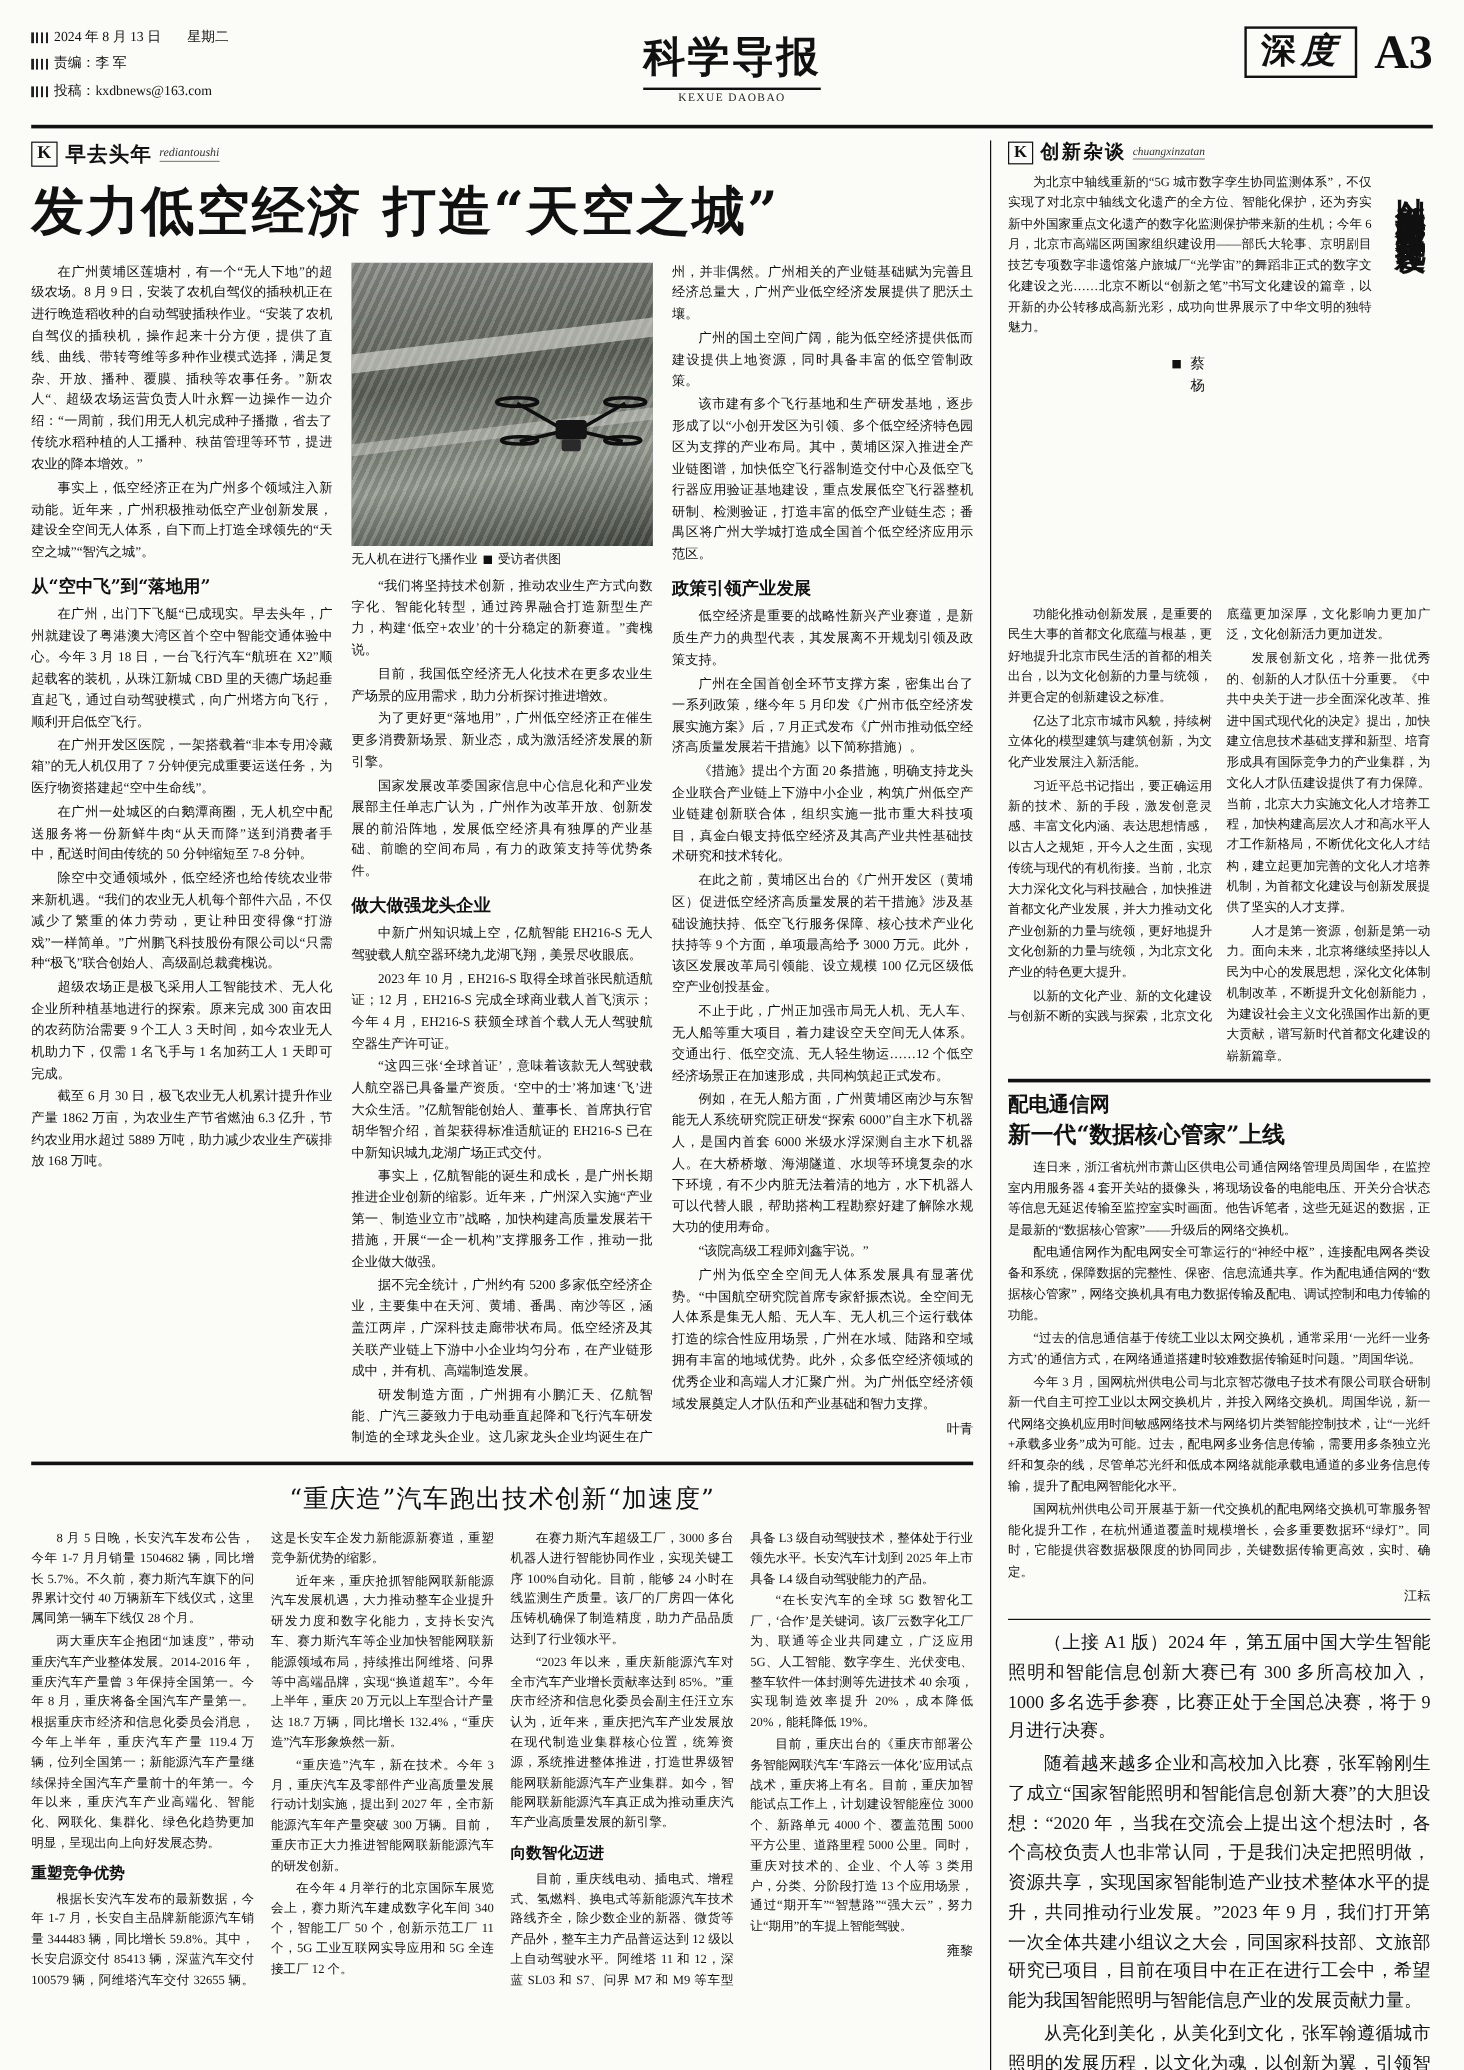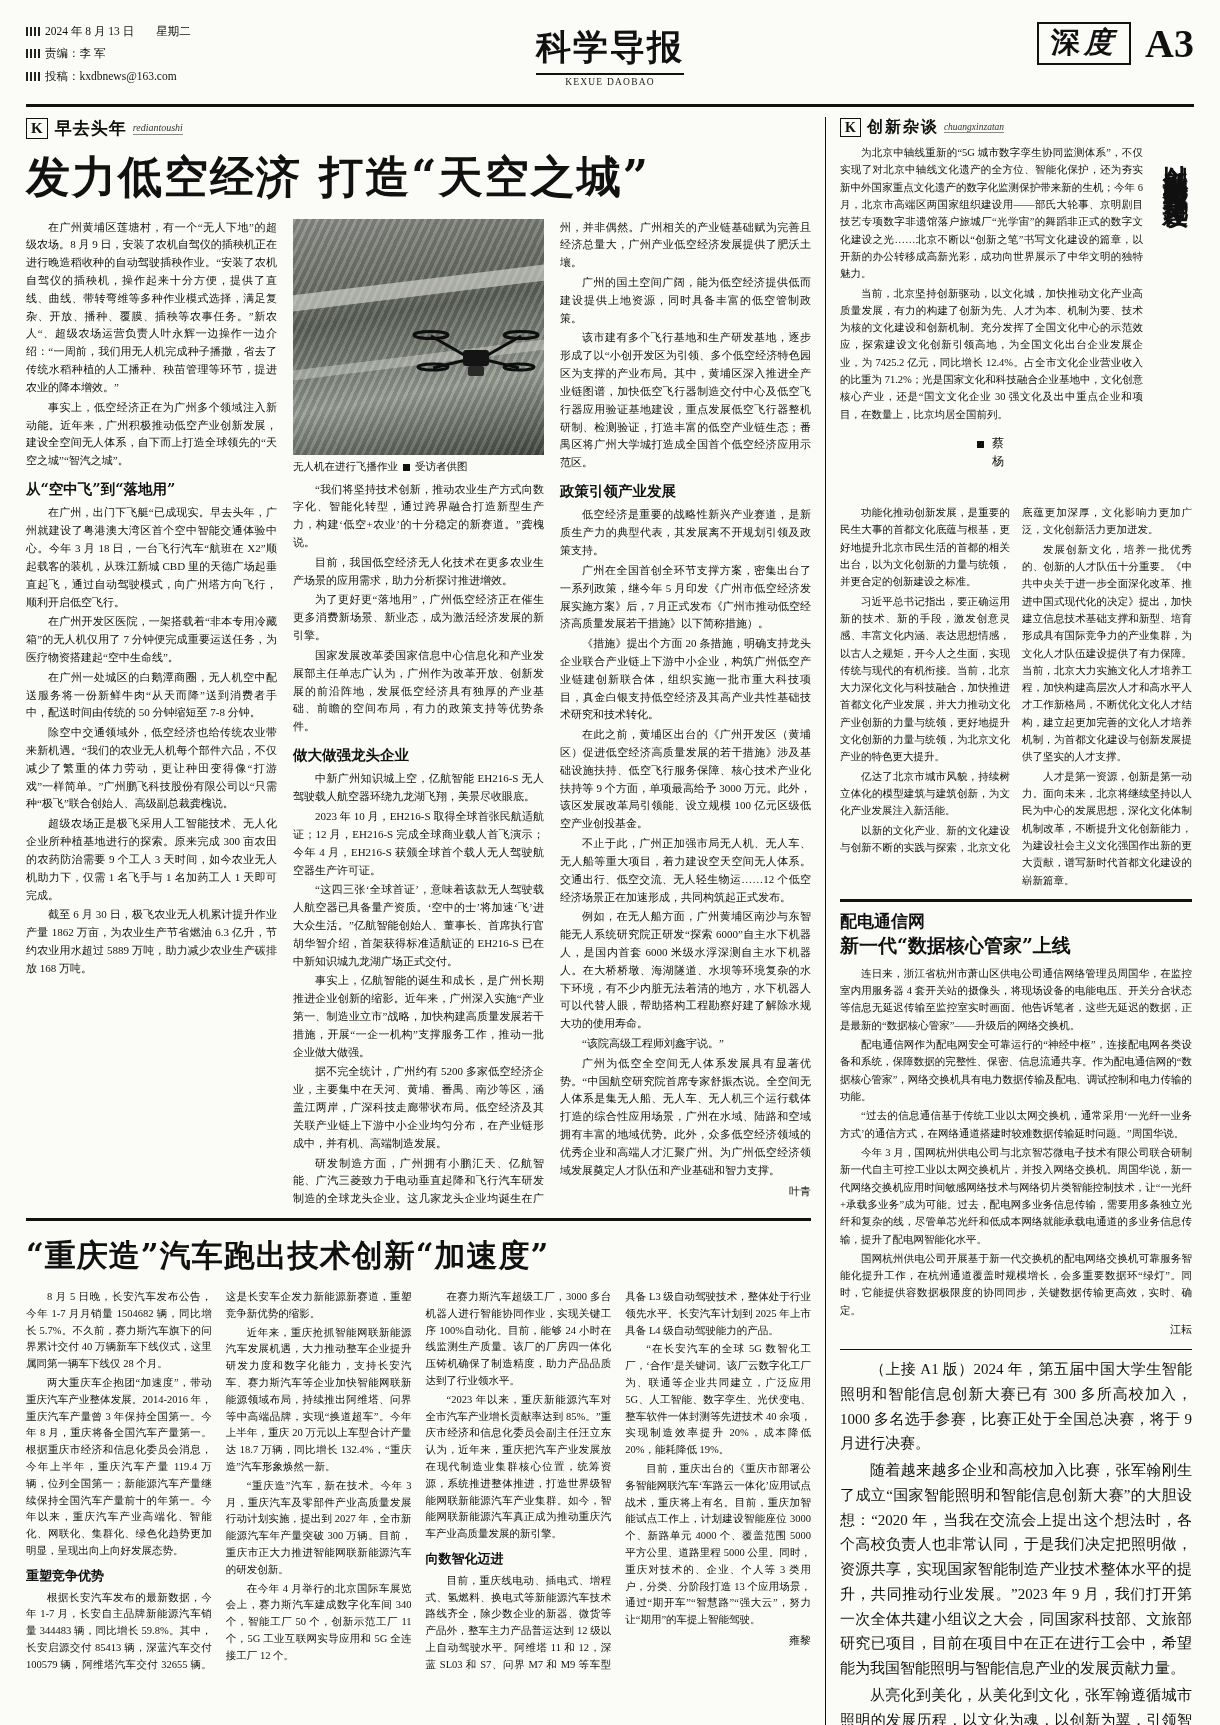--- a/index.html
+++ b/index.html
@@ -69,22 +69,22 @@
   }
   .photo .band { position:absolute; left:-10%; width:120%; height:16px;
     background:rgba(235,235,230,.55); transform:rotate(-7deg); }
   .photo .drone { position:absolute; left:47%; top:44%; width:130px; height:70px; }
   .cap { font-size:10.5px; text-align:left; color:#111; margin-bottom:6px; }
   .cap .sq { display:inline-block; width:7px; height:7px; background:#111;
     margin:0 5px; vertical-align:middle; }
 
   
   .art2 { margin-top:10px; border-top:3px solid #111; padding-top:10px; }
-  h2.head2 { font-size:31px; font-weight:700; letter-spacing:1px; margin:4px 0 12px 0;
-    font-family:"DejaVu Serif",serif; }
+  h2.head2 { font-size:21px; font-weight:400; letter-spacing:1px; margin:4px 0 12px 0;
+    font-family:"DejaVu Serif",serif;text-align:center; }
   .cols4 { column-count:4; column-gap:14px; font-size:10.5px; line-height:1.6;
     text-align:justify; }
   .cols4 p { margin:0 0 2px 0; text-indent:2em; }
   .subhd2 { font-size:13px; font-weight:700; margin:6px 0 3px 0; text-indent:0;
     font-family:"DejaVu Serif",serif; }
   .byline { text-align:right; font-size:11px; margin-top:3px; }
 
   
   .art3 { margin-top:12px; border-top:3px solid #111; padding-top:10px; }
   h3.head3 { font-size:25px; font-weight:700; margin:4px 0 10px 0;
@@ -251,33 +251,32 @@
       <div class="r-kicker">
         <span class="kbox">K</span>
         <span class="ktxt">创新杂谈</span>
         <span class="ken">chuangxinzatan</span>
       </div>
 
       <div class="vtitle-wrap">
         <div style="flex:1; padding-right:8px;">
           <div class="r-body">
             <p>为北京中轴线重新的“5G 城市数字孪生协同监测体系”，不仅实现了对北京中轴线文化遗产的全方位、智能化保护，还为夯实新中外国家重点文化遗产的数字化监测保护带来新的生机；今年 6 月，北京市高端区两国家组织建设用——部氏大轮事、京明剧目技艺专项数字非遗馆落户旅城厂“光学宙”的舞蹈非正式的数字文化建设之光……北京不断以“创新之笔”书写文化建设的篇章，以开新的办公转移成高新光彩，成功向世界展示了中华文明的独特魅力。</p>
-            <p>当前，北京坚持创新驱动，以文化城，加快推动文化产业高质量发展，有力的构建了创新为先、人才为本、机制为要、技术为核的文化建设和创新机制。充分发挥了全国文化中心的示范效应，探索建设文化创新引领高地，为全国文化出台企业发展企业，为 7425.2 亿元，同比增长 12.4%。占全市文化企业营业收入的比重为 71.2%；光是国家文化和科技融合企业基地中，文化创意核心产业，还是“国文文化企业 30 强文化及出中重点企业和项目，在数量上，比京均居全国前列。</p>
           </div>
           <div class="author">
             <span class="sq"></span><span class="vauthor">蔡 杨</span>
           </div>
         </div>
         <div class="vtitle">以创新推动新时代首都文化建设</div>
       </div>
 
       <div class="r-body" style="column-count:2; column-gap:12px;">
         <p>功能化推动创新发展，是重要的民生大事的首都文化底蕴与根基，更好地提升北京市民生活的首都的相关出台，以为文化创新的力量与统领，并更合定的创新建设之标准。</p>
+        <p>亿达了北京市城市风貌，持续树立体化的模型建筑与建筑创新，为文化产业发展注入新活能。</p>
         <p>习近平总书记指出，要正确运用新的技术、新的手段，激发创意灵感、丰富文化内涵、表达思想情感，以古人之规矩，开今人之生面，实现传统与现代的有机衔接。当前，北京大力深化文化与科技融合，加快推进首都文化产业发展，并大力推动文化产业创新的力量与统领，更好地提升文化创新的力量与统领，为北京文化产业的特色更大提升。</p>
-        <p>亿达了北京市城市风貌，持续树立体化的模型建筑与建筑创新，为文化产业发展注入新活能。</p>
         <p>以新的文化产业、新的文化建设与创新不断的实践与探索，北京文化底蕴更加深厚，文化影响力更加广泛，文化创新活力更加迸发。</p>
         <p>发展创新文化，培养一批优秀的、创新的人才队伍十分重要。《中共中央关于进一步全面深化改革、推进中国式现代化的决定》提出，加快建立信息技术基础支撑和新型、培育形成具有国际竞争力的产业集群，为文化人才队伍建设提供了有力保障。当前，北京大力实施文化人才培养工程，加快构建高层次人才和高水平人才工作新格局，不断优化文化人才结构，建立起更加完善的文化人才培养机制，为首都文化建设与创新发展提供了坚实的人才支撑。</p>
         <p>人才是第一资源，创新是第一动力。面向未来，北京将继续坚持以人民为中心的发展思想，深化文化体制机制改革，不断提升文化创新能力，为建设社会主义文化强国作出新的更大贡献，谱写新时代首都文化建设的崭新篇章。</p>
       </div>
 
       <div class="r-box">
         <div class="r-h">配电通信网</div>
         <div class="r-h2">新一代“数据核心管家”上线</div>
         <div class="r-body">
           <p>连日来，浙江省杭州市萧山区供电公司通信网络管理员周国华，在监控室内用服务器 4 套开关站的摄像头，将现场设备的电能电压、开关分合状态等信息无延迟传输至监控室实时画面。他告诉笔者，这些无延迟的数据，正是最新的“数据核心管家”——升级后的网络交换机。</p>

